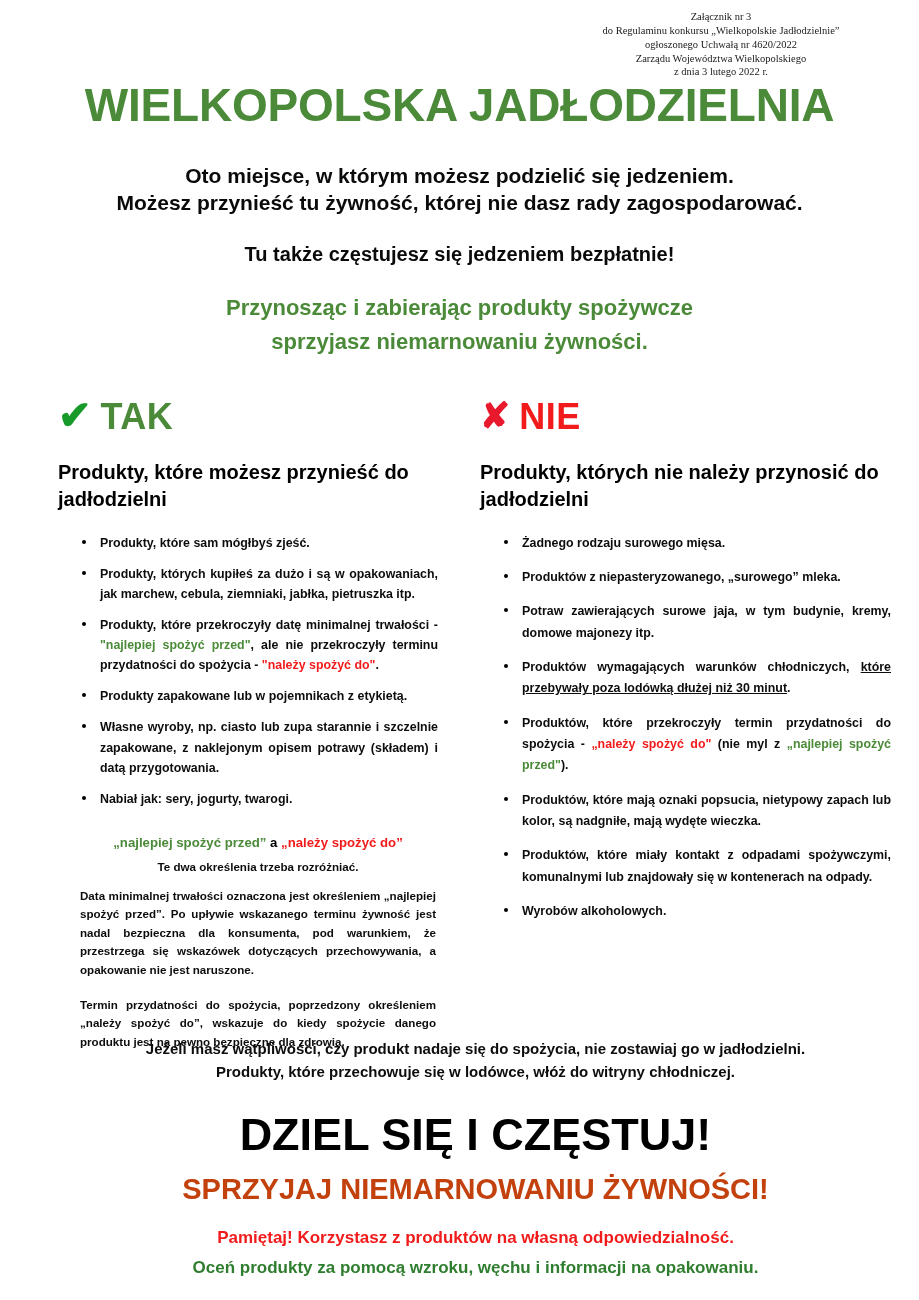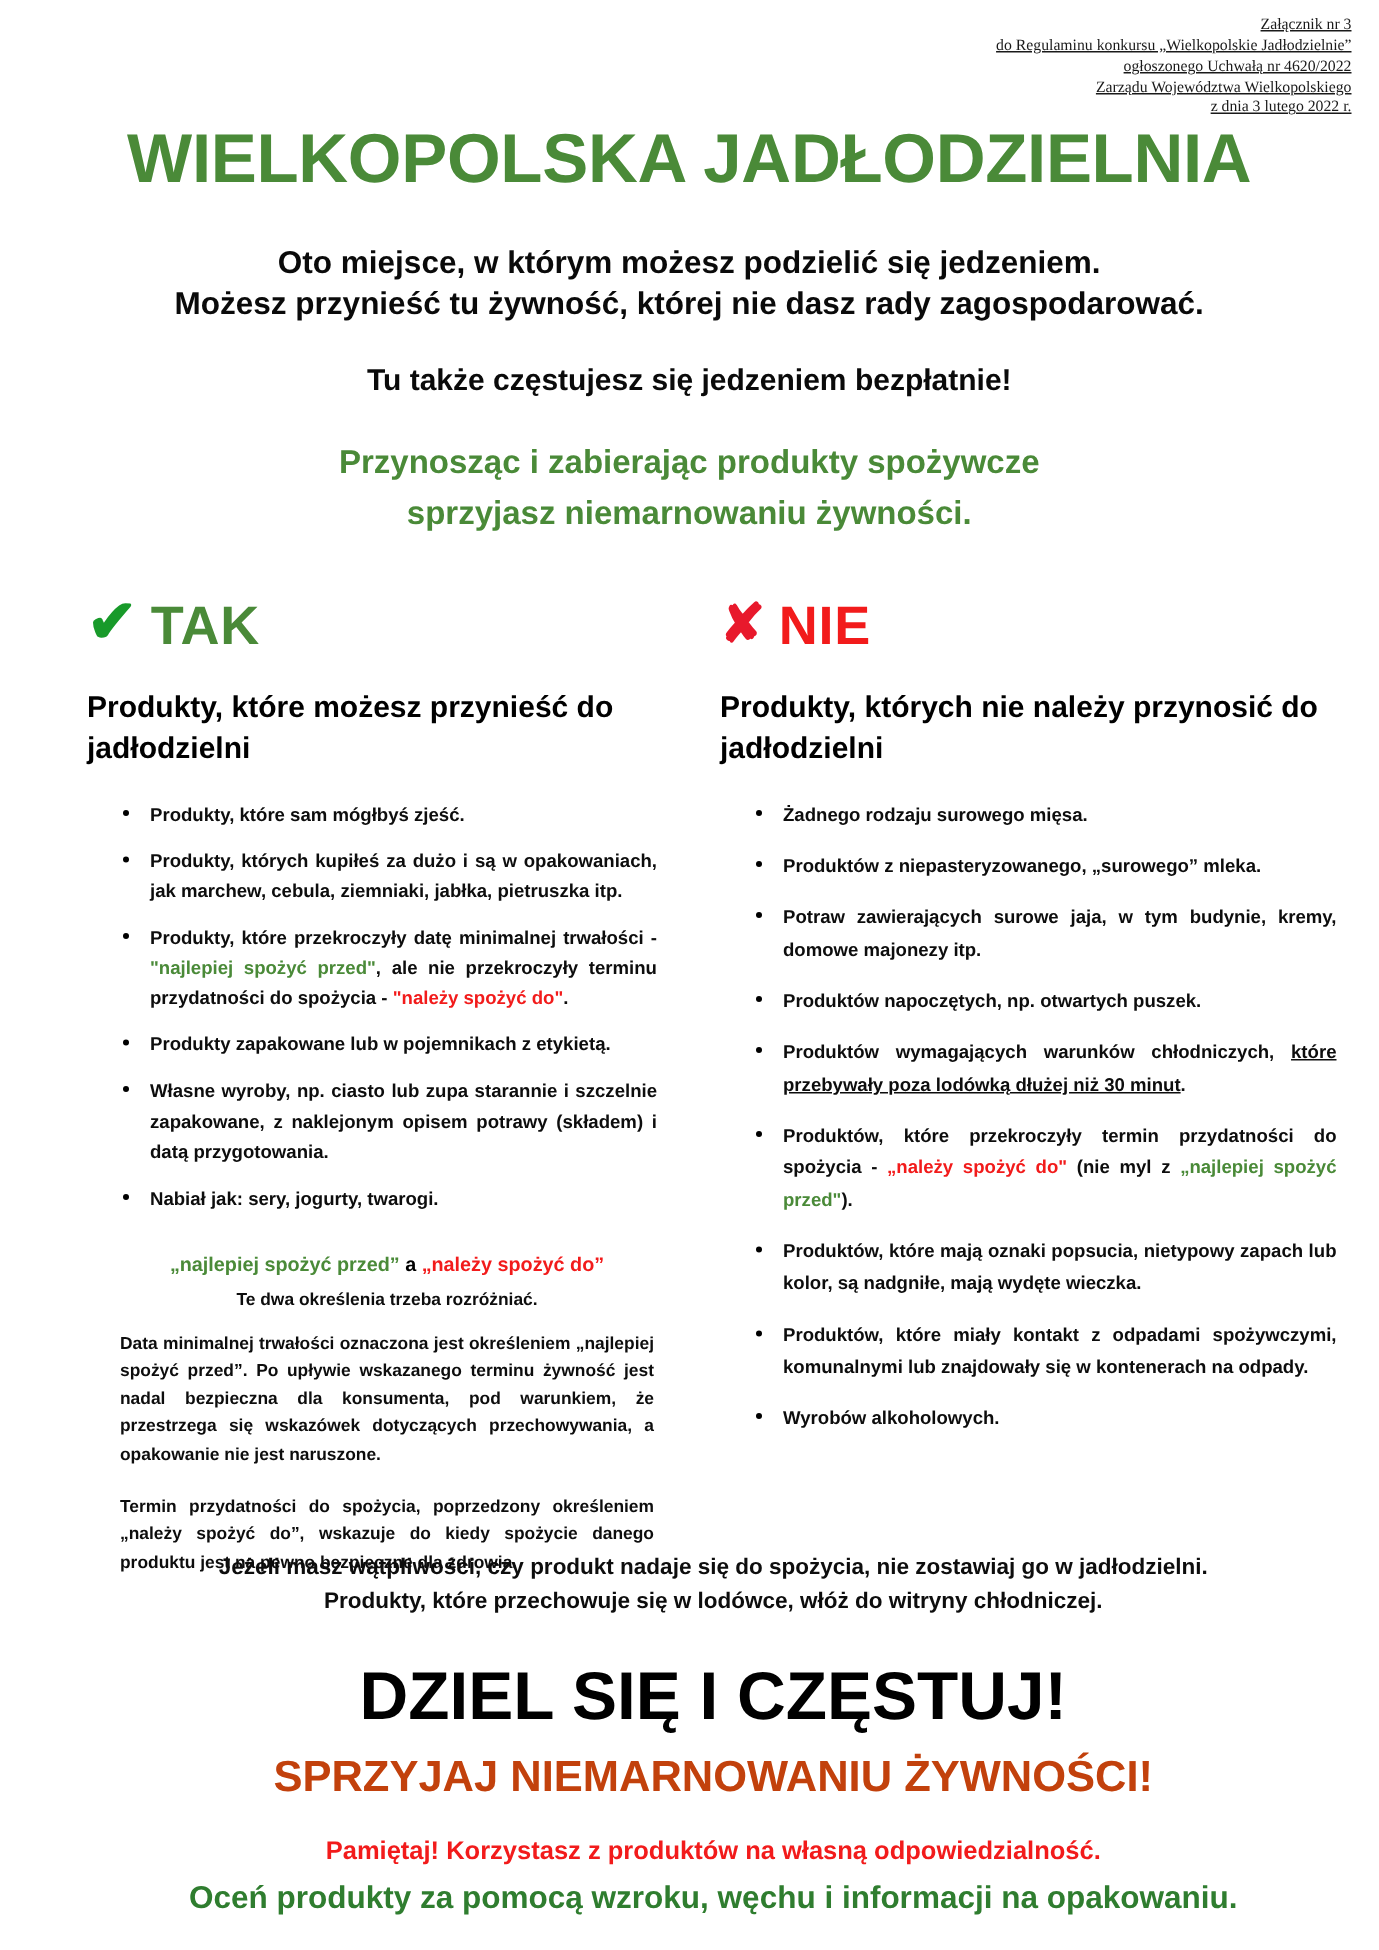--- a/index.html
+++ b/index.html
@@ -23,26 +23,25 @@
     box-sizing: border-box;
     padding: 0;
   }
 
   
   .doc-header {
     position: absolute;
     top: 10px;
     right: 18px;
     width: 360px;
-    text-align: right;
+    text-align: center;
     font-family: "Liberation Serif", serif;
     font-size: 10.5px;
     line-height: 1.32;
     color: #1a1a1a;
-    text-decoration: underline;
   }
 
   
   .main-title {
     margin: 0;
     padding-top: 78px;
     text-align: center;
     font-size: 46px;
     font-weight: bold;
     letter-spacing: -0.2px;
@@ -205,21 +204,21 @@
     color: #c2410c;
   }
   .final-red {
     margin-top: 22px;
     font-size: 17px;
     font-weight: bold;
     color: #f21b1b;
   }
   .final-green {
     margin-top: 10px;
-    font-size: 21px;
+    font-size: 17px;
     font-weight: bold;
     color: #2f7d2f;
   }
 </style>
 </head>
 <body>
 
 <div class="page">
 
   <div class="doc-header">
@@ -280,21 +279,20 @@
       <div class="verdict">
         <span class="verdict-mark mark-no">✘</span>
         <span class="verdict-word word-no">NIE</span>
       </div>
       <div class="col-heading">Produkty, których nie należy przynosić do jadłodzielni</div>
 
       <ul class="bullets">
         <li>Żadnego rodzaju surowego mięsa.</li>
         <li>Produktów z niepasteryzowanego, „surowego” mleka.</li>
         <li>Potraw zawierających surowe jaja, w tym budynie, kremy, domowe majonezy itp.</li>
-        <li>Produktów napoczętych, np. otwartych puszek.</li>
         <li>
           <span>Produktów wymagających warunków chłodniczych, </span><span class="uline">które przebywały poza lodówką dłużej niż 30 minut</span><span>.</span>
         </li>
         <li>
           <span>Produktów, które przekroczyły termin przydatności do spożycia - </span><span class="red">„należy spożyć do"</span><span> (nie myl z </span><span class="green">„najlepiej spożyć przed"</span><span>).</span>
         </li>
         <li>Produktów, które mają oznaki popsucia, nietypowy zapach lub kolor, są nadgniłe, mają wydęte wieczka.</li>
         <li>Produktów, które miały kontakt z odpadami spożywczymi, komunalnymi lub znajdowały się w kontenerach na odpady.</li>
         <li>Wyrobów alkoholowych.</li>
       </ul>

